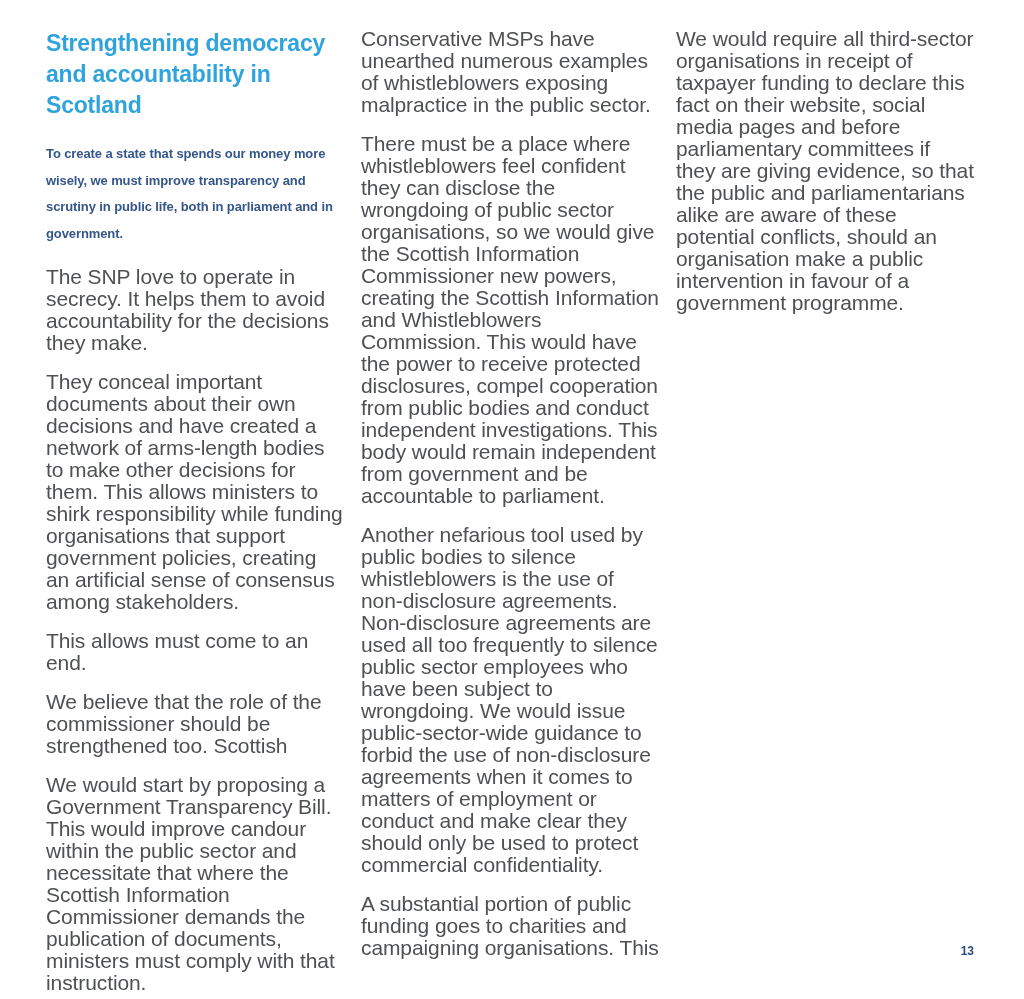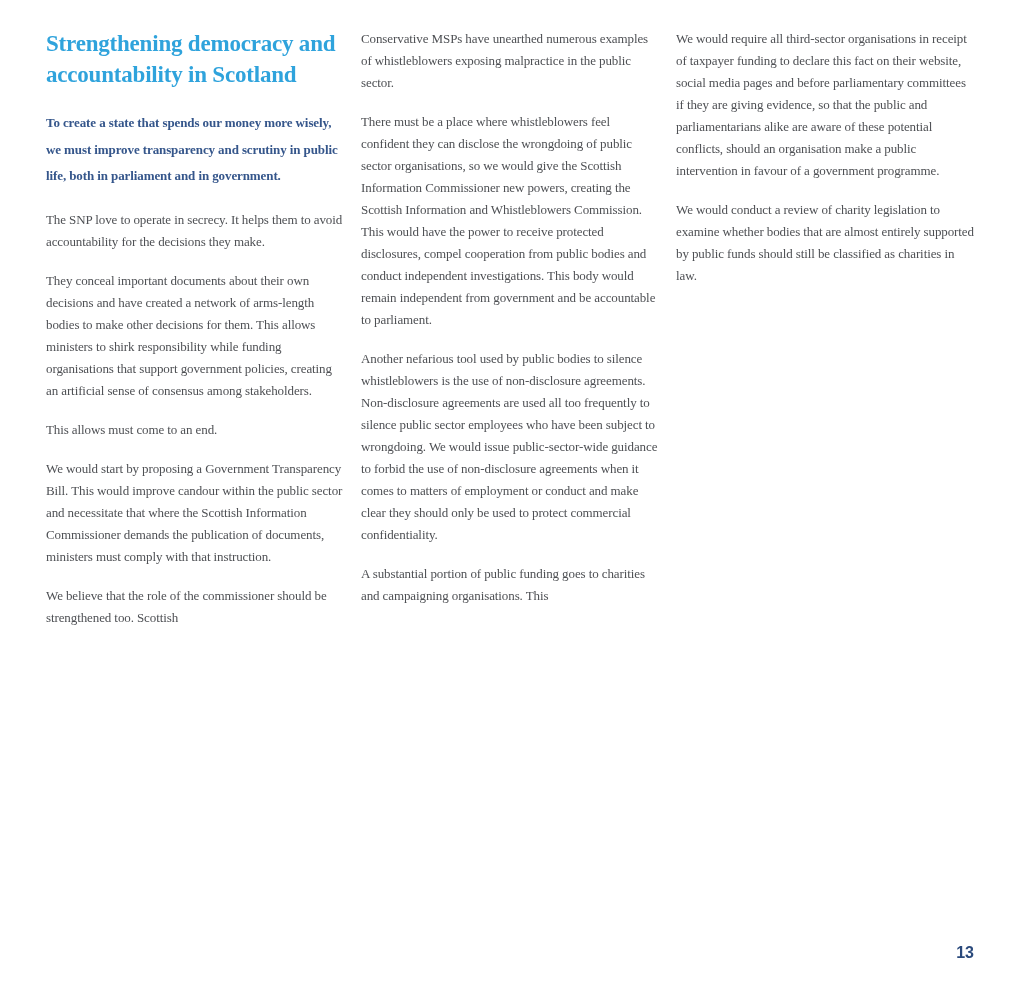--- a/index.html
+++ b/index.html
@@ -18,84 +18,82 @@
     position: absolute;
     left: 46px;
     top: 28px;
     width: 930px;
     display: flex;
     gap: 16px;
   }
   .col {
     width: 299px;
     flex: 0 0 299px;
-    font-family: Liberation Serif, serif;
   }
   h1.article-title {
     margin: 0 0 20px 0;
     font-size: 23px;
     line-height: 31px;
     font-weight: 700;
     color: #2fa3dc;
     letter-spacing: -0.2px;
   }
   h2.article-standfirst {
     margin: 0 0 19px 0;
     font-size: 13px;
     line-height: 26.5px;
     font-weight: 600;
     color: #35568b;
     letter-spacing: -0.1px;
   }
   .col p.para {
     margin: 0 0 17px 0;
-    font-size: 13px;
+    font-size: 21px;
     line-height: 22px;
     font-weight: 400;
     color: #4e5054;
     letter-spacing: -0.1px;
   }
   .col p.para:last-child {
     margin-bottom: 0;
   }
   .page-number {
     position: absolute;
     top: 944px;
     right: 50px;
-    font-size: 16px;
+    font-size: 12px;
     font-weight: 700;
     color: #2b4a7c;
   }
 </style>
 </head>
 <body>
 
 <div class="page">
   <div class="col">
     <h1 class="article-title">Strengthening democracy and accountability in Scotland</h1>
     <h2 class="article-standfirst">To create a state that spends our money more wisely, we must improve transparency and scrutiny in public life, both in parliament and in government.</h2>
     <div>
         <p class="para">The SNP love to operate in secrecy. It helps them to avoid accountability for the decisions they make.</p>
         <p class="para">They conceal important documents about their own decisions and have created a network of arms-length bodies to make other decisions for them. This allows ministers to shirk responsibility while funding organisations that support government policies, creating an artificial sense of consensus among stakeholders.</p>
         <p class="para">This allows must come to an end.</p>
+        <p class="para">We believe that the role of the commissioner should be strengthened too. Scottish</p>
         <p class="para">We would start by proposing a Government Transparency Bill. This would improve candour within the public sector and necessitate that where the Scottish Information Commissioner demands the publication of documents, ministers must comply with that instruction.</p>
-        <p class="para">We believe that the role of the commissioner should be strengthened too. Scottish</p>
       </div>
   </div>
 
   <div class="col">
     <div>
         <p class="para">Conservative MSPs have unearthed numerous examples of whistleblowers exposing malpractice in the public sector.</p>
         <p class="para">There must be a place where whistleblowers feel confident they can disclose the wrongdoing of public sector organisations, so we would give the Scottish Information Commissioner new powers, creating the Scottish Information and Whistleblowers Commission. This would have the power to receive protected disclosures, compel cooperation from public bodies and conduct independent investigations. This body would remain independent from government and be accountable to parliament.</p>
         <p class="para">Another nefarious tool used by public bodies to silence whistleblowers is the use of non-disclosure agreements. Non-disclosure agreements are used all too frequently to silence public sector employees who have been subject to wrongdoing. We would issue public-sector-wide guidance to forbid the use of non-disclosure agreements when it comes to matters of employment or conduct and make clear they should only be used to protect commercial confidentiality.</p>
         <p class="para">A substantial portion of public funding goes to charities and campaigning organisations. This</p>
       </div>
   </div>
 
   <div class="col">
     <div>
         <p class="para">We would require all third-sector organisations in receipt of taxpayer funding to declare this fact on their website, social media pages and before parliamentary committees if they are giving evidence, so that the public and parliamentarians alike are aware of these potential conflicts, should an organisation make a public intervention in favour of a government programme.</p>
-        <p class="para">We would conduct a review of charity legislation to examine whether bodies that are almost entirely supported by public funds should still be classified as charities in law.</p>
       </div>
   </div>
 </div>
 
 <div class="page-number">13</div>
 
 </body></html>

